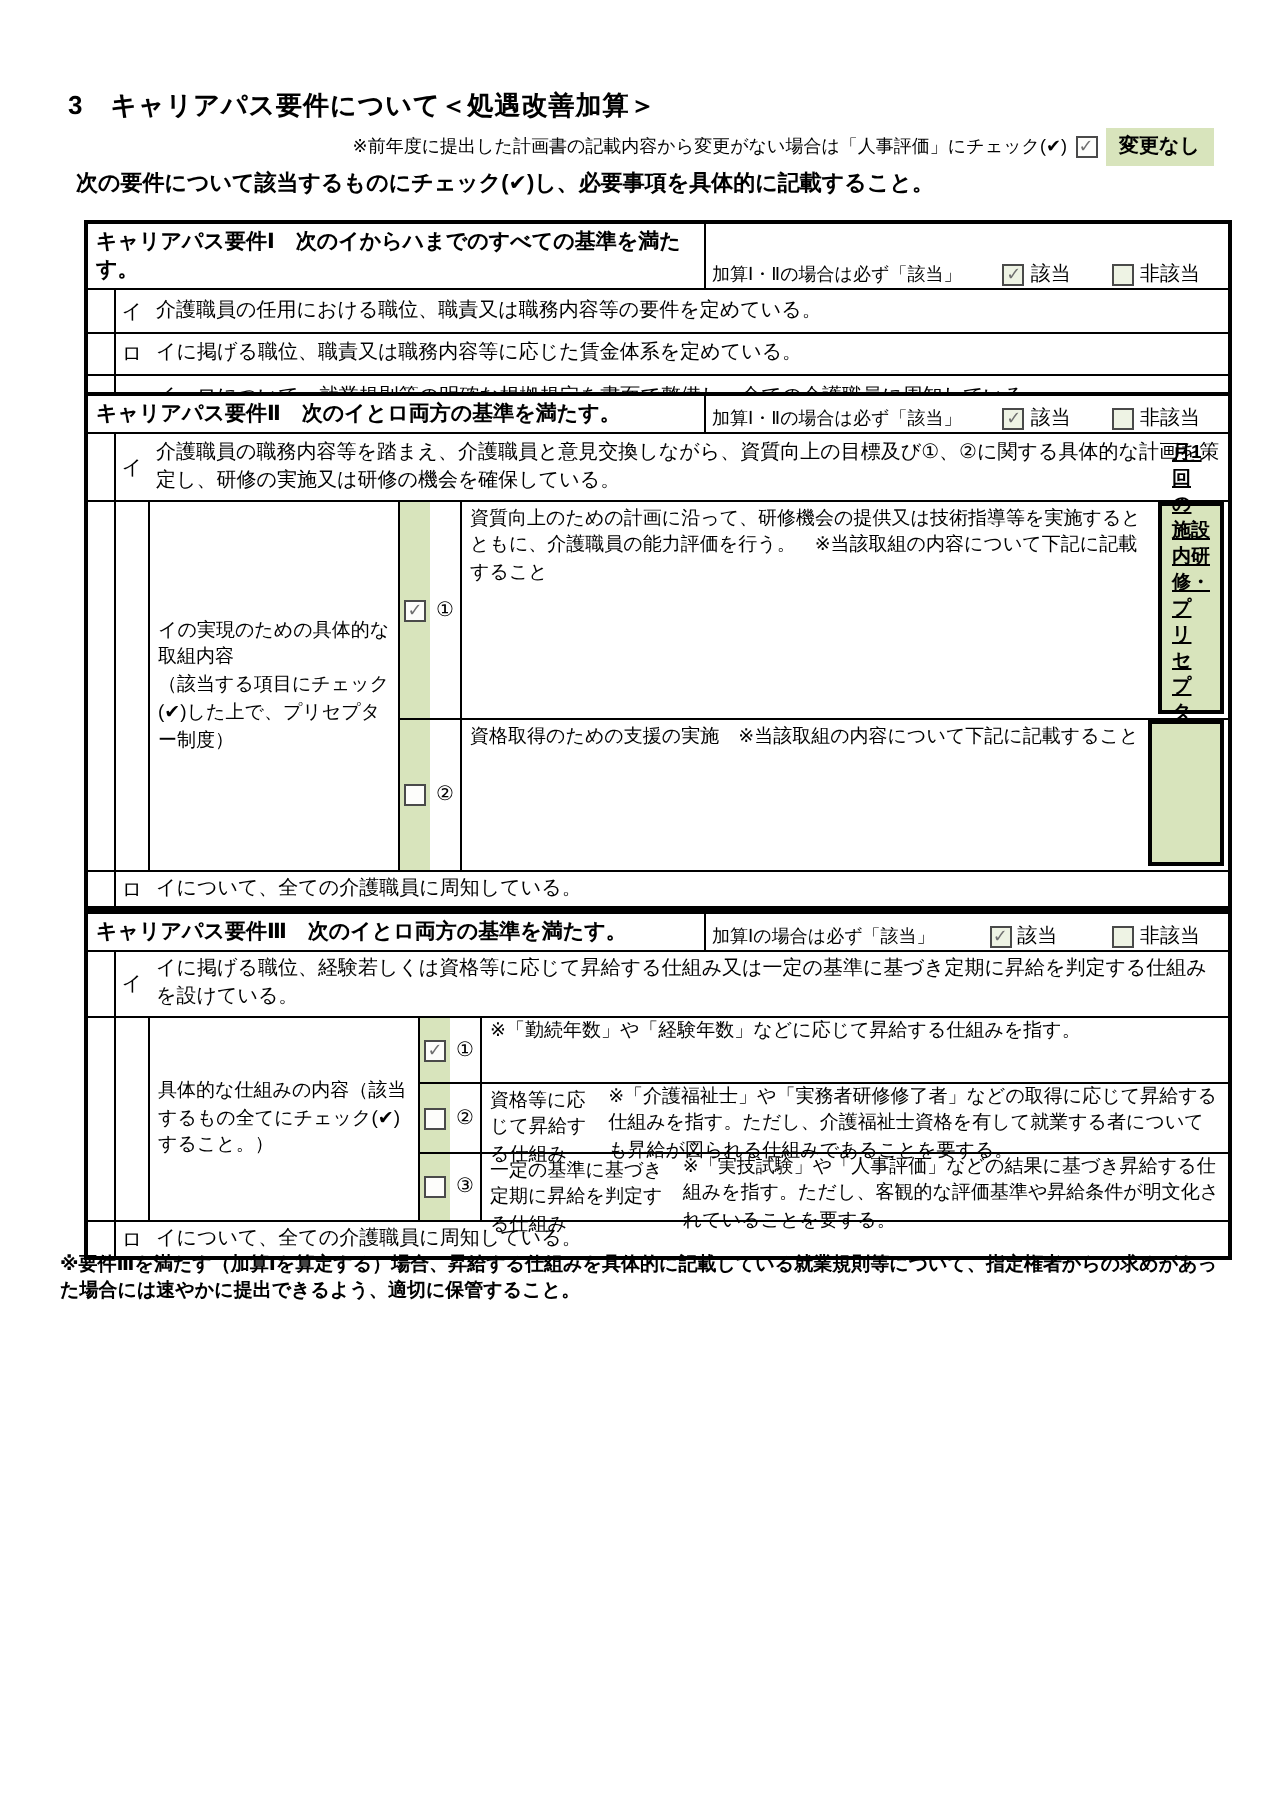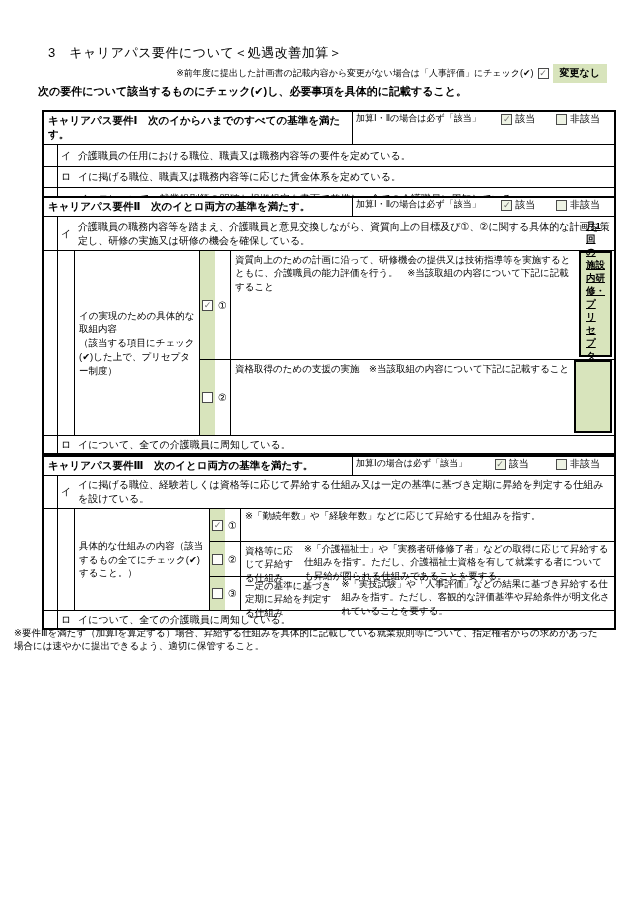--- a/index.html
+++ b/index.html
@@ -8,22 +8,22 @@
     font-family:"Liberation Sans","DejaVu Sans",sans-serif;
     color:#000;
     width:643px; height:903px;
     position:relative;
     overflow:hidden;
   }
   .page { position:absolute; inset:0; background:#fff; }
 
   
   .doc-title {
-    position:absolute; left:48px; top:44px;
-    font-size:13px; font-weight:normal; letter-spacing:0.5px;
+    position:absolute; left:34px; top:44px;
+    font-size:13px; font-weight:bold; letter-spacing:0.5px;
   }
   .change-row {
     position:absolute; top:64px; right:36px;
     display:flex; align-items:center; gap:4px;
     font-size:9px;
   }
   .nochange-label {
     background:#d8e4bc; padding:2px 7px 3px 7px;
     font-size:10px; font-weight:bold;
   }
@@ -47,21 +47,21 @@
     border:2px solid #000; background:#fff;
     font-size:10px;
   }
   .thead { display:flex; border-bottom:1px solid #000; }
   .ttitle {
     flex:1; font-weight:bold; font-size:10.5px;
     padding:2px 3px 2px 4px; border-right:1px solid #000;
     display:flex; align-items:center;
   }
   .tcond {
-    width:261px; display:flex; align-items:flex-start;
+    width:261px; display:flex; align-items:flex-end;
     justify-content:space-between;
     padding:0 14px 0 3px; font-size:9px;
   }
   .tcond .grp { display:flex; align-items:center; gap:3px; font-size:10px; }
   .trow { display:flex; align-items:stretch; }
   .trow + .trow, .trow.bordered { border-top:1px solid #000; }
   .mcol { width:14px; border-right:1px solid #000; }
   .kcol {
     width:16px; display:flex; align-items:center; justify-content:center;
     font-size:10px;
@@ -102,22 +102,22 @@
     display:flex; align-items:center; padding:4px 5px;
   }
   .entrytext {
     font-size:9.5px; font-weight:bold; text-decoration:underline;
   }
   .descline2 { padding:0 4px 2px 4px; font-size:9.5px; line-height:1.4; }
   .descline1 { padding:2px 4px 0 4px; font-size:9.5px; line-height:1.4; }
 
   
   .footnote {
-    position:absolute; left:14px; top:627px; width:588px;
-    font-size:9.5px; line-height:1.35;
+    position:absolute; left:30px; top:627px; width:588px;
+    font-size:9.5px; line-height:1.35;font-weight:bold;
   }
 </style>
 </head>
 <body>
 
 <div class="page">
 
   <div class="doc-title">3　キャリアパス要件について＜処遇改善加算＞</div>
 
   <div class="change-row">

